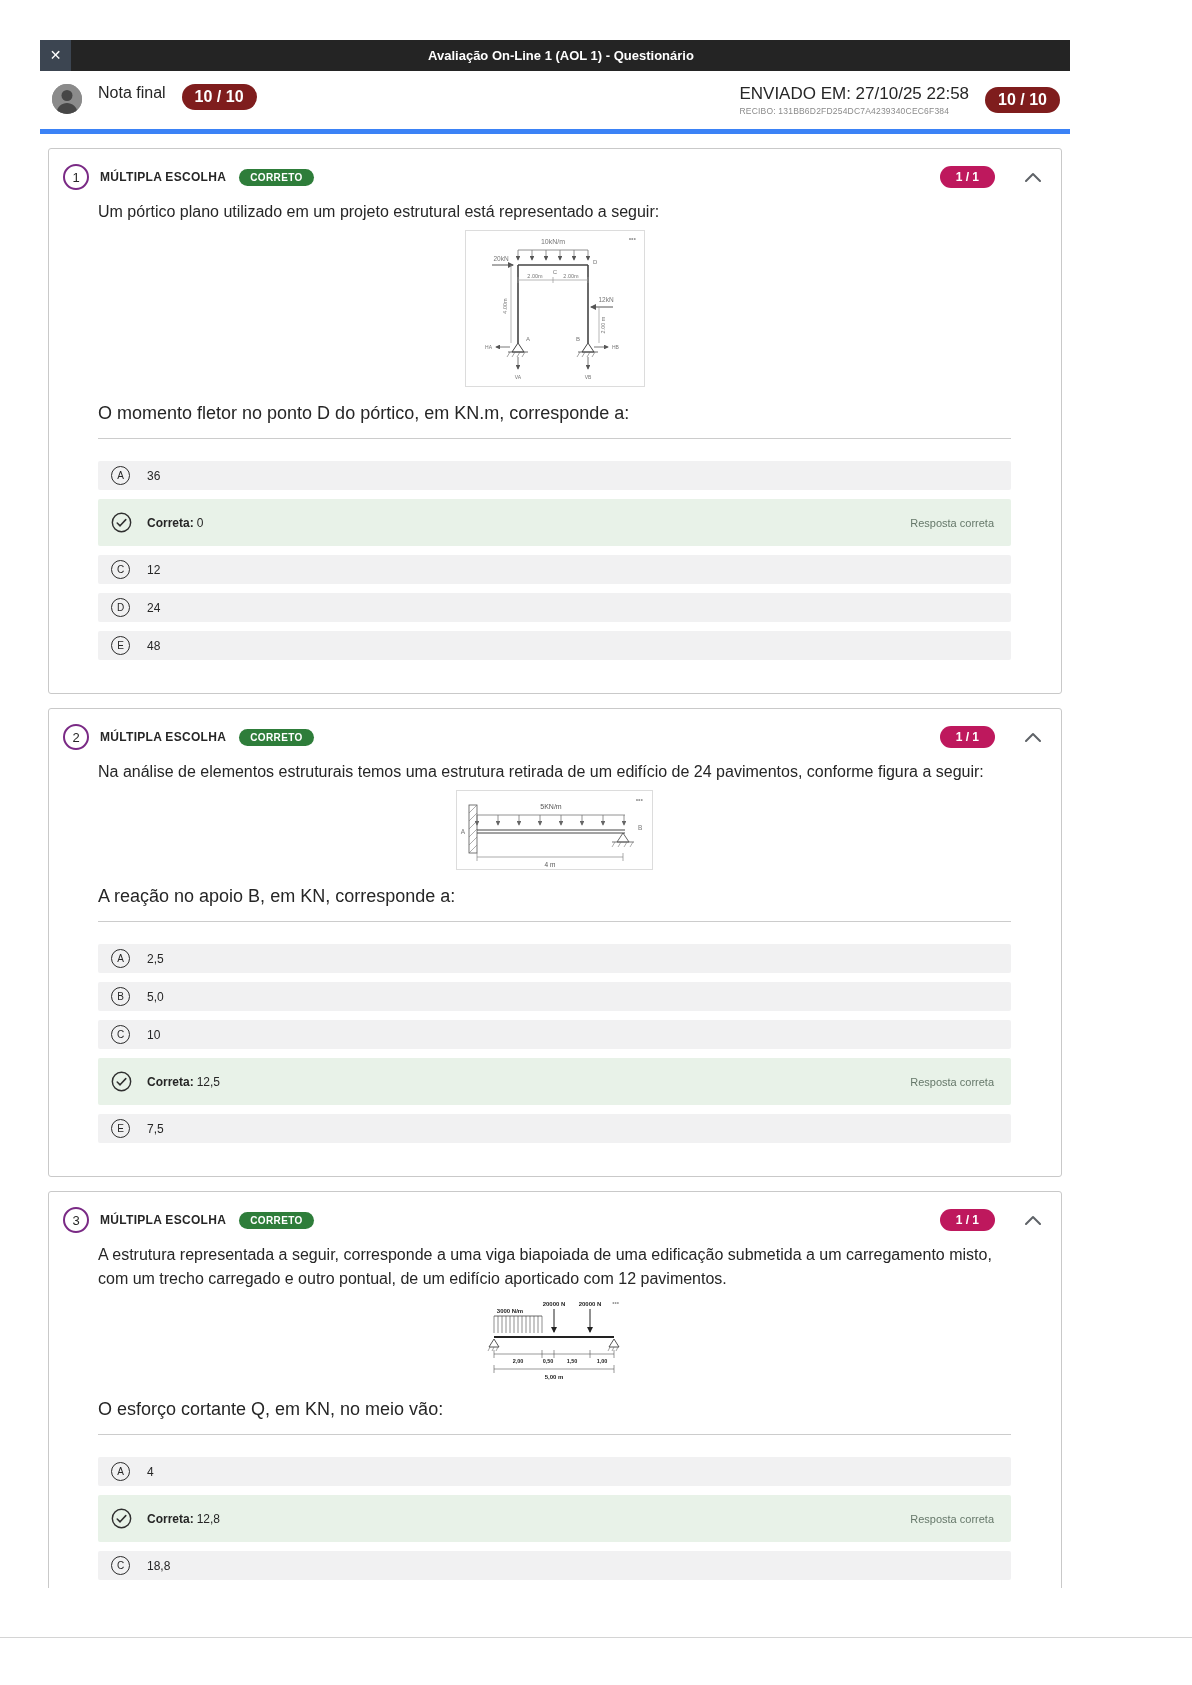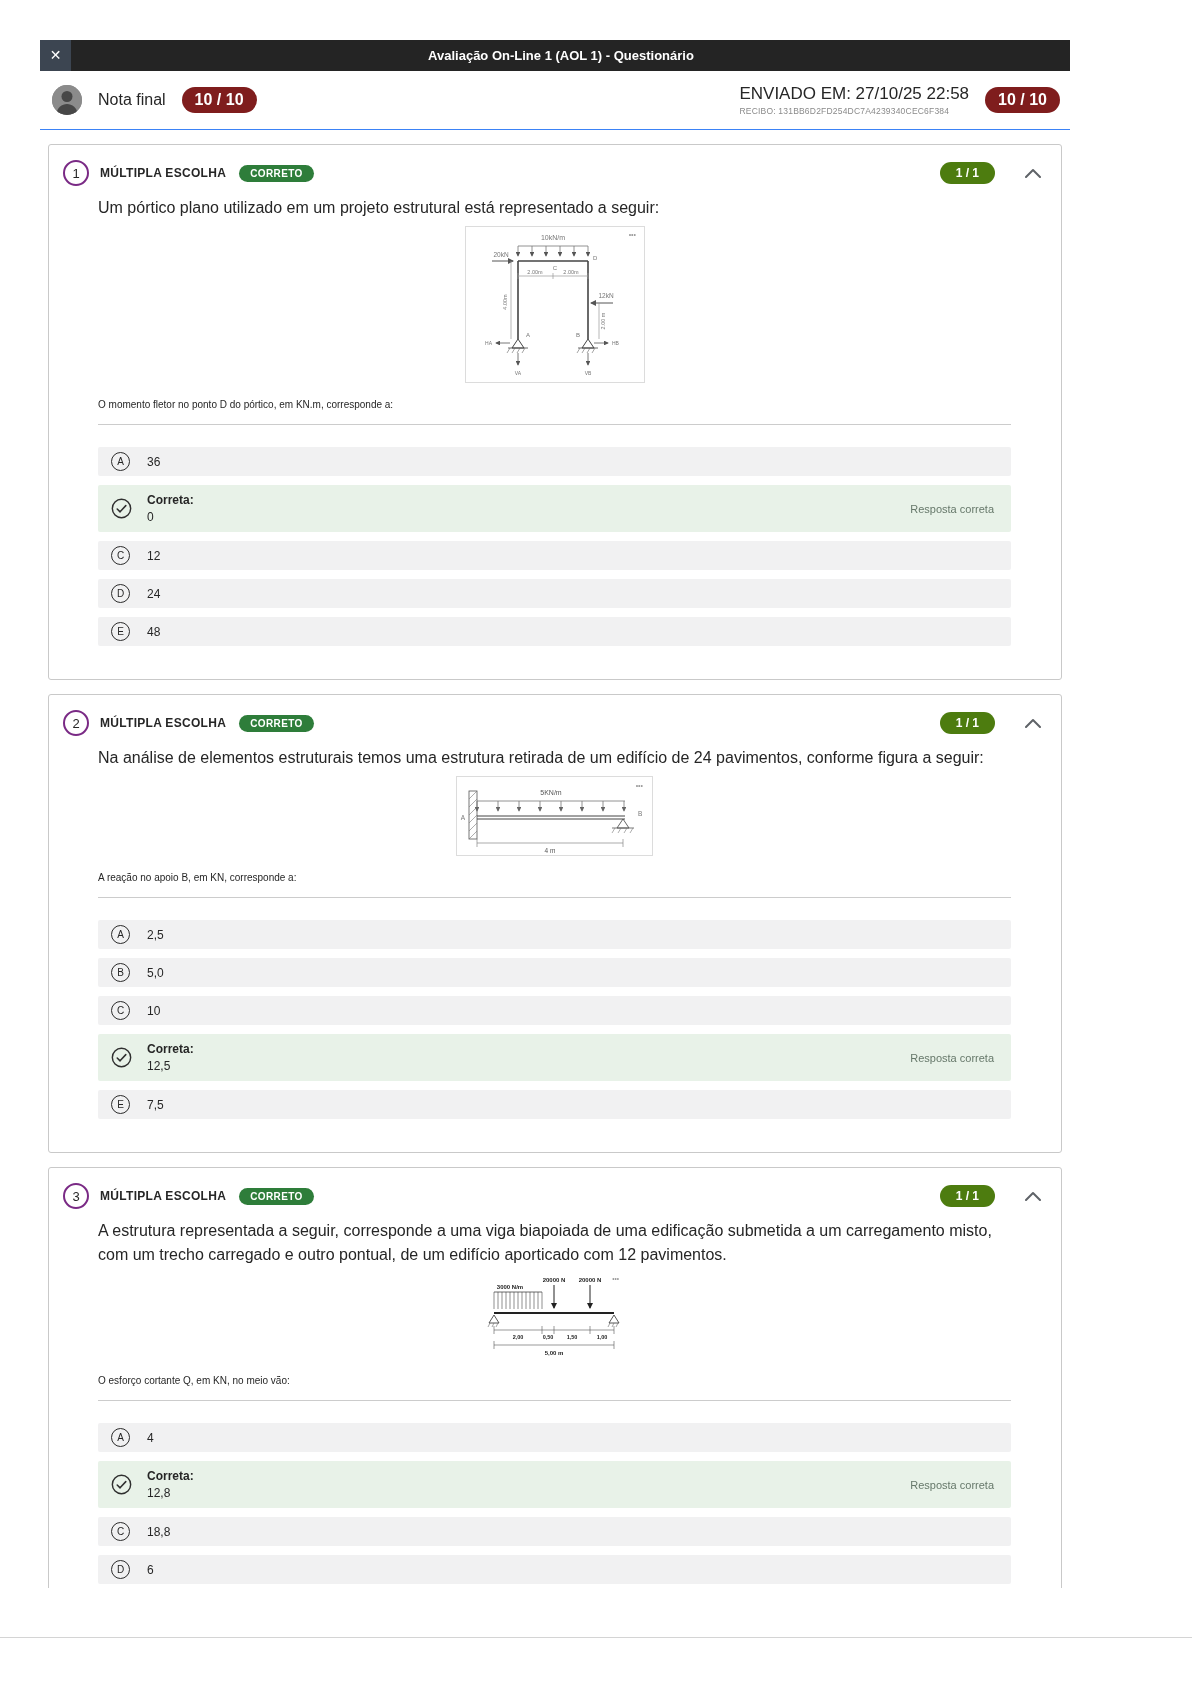--- a/index.html
+++ b/index.html
@@ -9,54 +9,54 @@
     font-family:"Liberation Sans", sans-serif; color:#262626;
   }
   .viewport { position:absolute; top:40px; left:40px; width:1030px; height:1548px; overflow:hidden; background:#fff; }
 
   
   .topbar { height:31px; background:#242424; display:flex; align-items:center; position:relative; }
   .close-btn { width:31px; height:31px; background:#3c4551; border:none; color:#fff; font-size:14px; line-height:31px; text-align:center; cursor:pointer; flex:0 0 31px; font-family:inherit; }
   .topbar-title { position:absolute; left:12px; right:0; text-align:center; color:#fff; font-size:13px; font-weight:bold; pointer-events:none; }
 
   
-  .page-header { display:flex; align-items:center; padding:13px 10px 13px 12px; border-bottom:1px solid #3b82f6; background:#fff; }
+  .page-header { display:flex; align-items:flex-start; padding:13px 10px 13px 12px; border-bottom:5px solid #3b82f6; background:#fff; }
   .avatar { width:30px; height:30px; border-radius:50%; overflow:hidden; flex:0 0 30px; background:#8b8b8b; }
   .header-title { font-size:16px; margin-left:16px; }
   .pill-dark { background:#7f1d1d; color:#fff; font-weight:bold; font-size:16px; border-radius:13px; padding:4px 13px; white-space:nowrap; }
   .header-score { margin-left:16px; }
   .header-right { margin-left:auto; display:flex; align-items:center; gap:16px; }
   .submitted { font-size:17px; color:#262626; }
   .receipt { font-size:8.5px; color:#8a8a8a; margin-top:2px; letter-spacing:.2px; }
 
   
   .question-card { border:1px solid #c9c9c9; border-radius:3px; background:#fff; margin:14px 8px 0 8px; padding-bottom:24px; }
   .q-header { display:flex; align-items:center; padding:15px 18px 0 14px; }
   .q-number { width:26px; height:26px; border:2px solid #7a2a85; border-radius:50%; display:flex; align-items:center; justify-content:center; font-size:13px; flex:0 0 26px; color:#262626; }
   .q-type { font-weight:bold; font-size:12px; margin-left:11px; letter-spacing:.3px; }
   .badge-correct { background:#2e7d3a; color:#fff; font-size:10px; font-weight:bold; border-radius:10px; padding:3px 11px; margin-left:13px; letter-spacing:.4px;text-align:right; }
   .q-header-right { margin-left:auto; display:flex; align-items:center; gap:28px; }
-  .pill-points { background:#4d7c0f; color:#fff; font-weight:bold; font-size:12px; border-radius:13px; padding:4px 16px; }
+  .pill-points { background:#be185d; color:#fff; font-weight:bold; font-size:12px; border-radius:13px; padding:4px 16px; }
   .chevron-btn { background:none; border:none; cursor:pointer; padding:2px; display:flex; align-items:center; }
 
   .q-body { padding:10px 50px 0 49px; }
   .q-prompt { font-size:16px; line-height:1.5; }
   .figure { display:flex; justify-content:center; margin:6px 0 16px 0; }
   .fig-box { border:1px solid #dcdcdc; background:#fff; line-height:0; }
   .fig-plain { line-height:0; }
-  .q-question { font-size:10px; margin-top:10px; }
+  .q-question { font-size:18px; margin-top:10px; }
   .q-divider { border-top:1px solid #cccccc; margin:14px 0 22px 0; }
 
   .option-row { background:#f1f1f2; border-radius:2px; min-height:29px; display:flex; align-items:center; padding:0 13px; margin-bottom:9px; }
   .option-letter { width:19px; height:19px; border:1.3px solid #2b2b2b; border-radius:50%; display:flex; align-items:center; justify-content:center; font-size:10px; flex:0 0 19px; }
   .option-text { font-size:12px; margin-left:17px; }
 
   .option-correct { background:#e8f2e8; border-radius:2px; min-height:47px; display:flex; align-items:center; padding:7px 13px; margin-bottom:9px; }
   .check-circle { flex:0 0 21px; width:21px; height:21px; }
-  .correct-block { margin-left:15px; display:flex; flex-direction:column; gap:3px; }
+  .correct-block { margin-left:15px; display:flex; flex-direction:row; gap:3px; }
   .correct-label { font-size:12px; font-weight:bold; }
   .correct-value { font-size:12px; }
   .correct-note { margin-left:auto; font-size:11px; color:#66786a; padding-right:4px;text-align:center; }
 
   .bottom-line { position:absolute; top:1637px; left:0; width:1192px; border-top:1px solid #d4d4d4; }
 
   svg text { font-family:"Liberation Sans", sans-serif; }
 </style>
 </head>
 <body>

